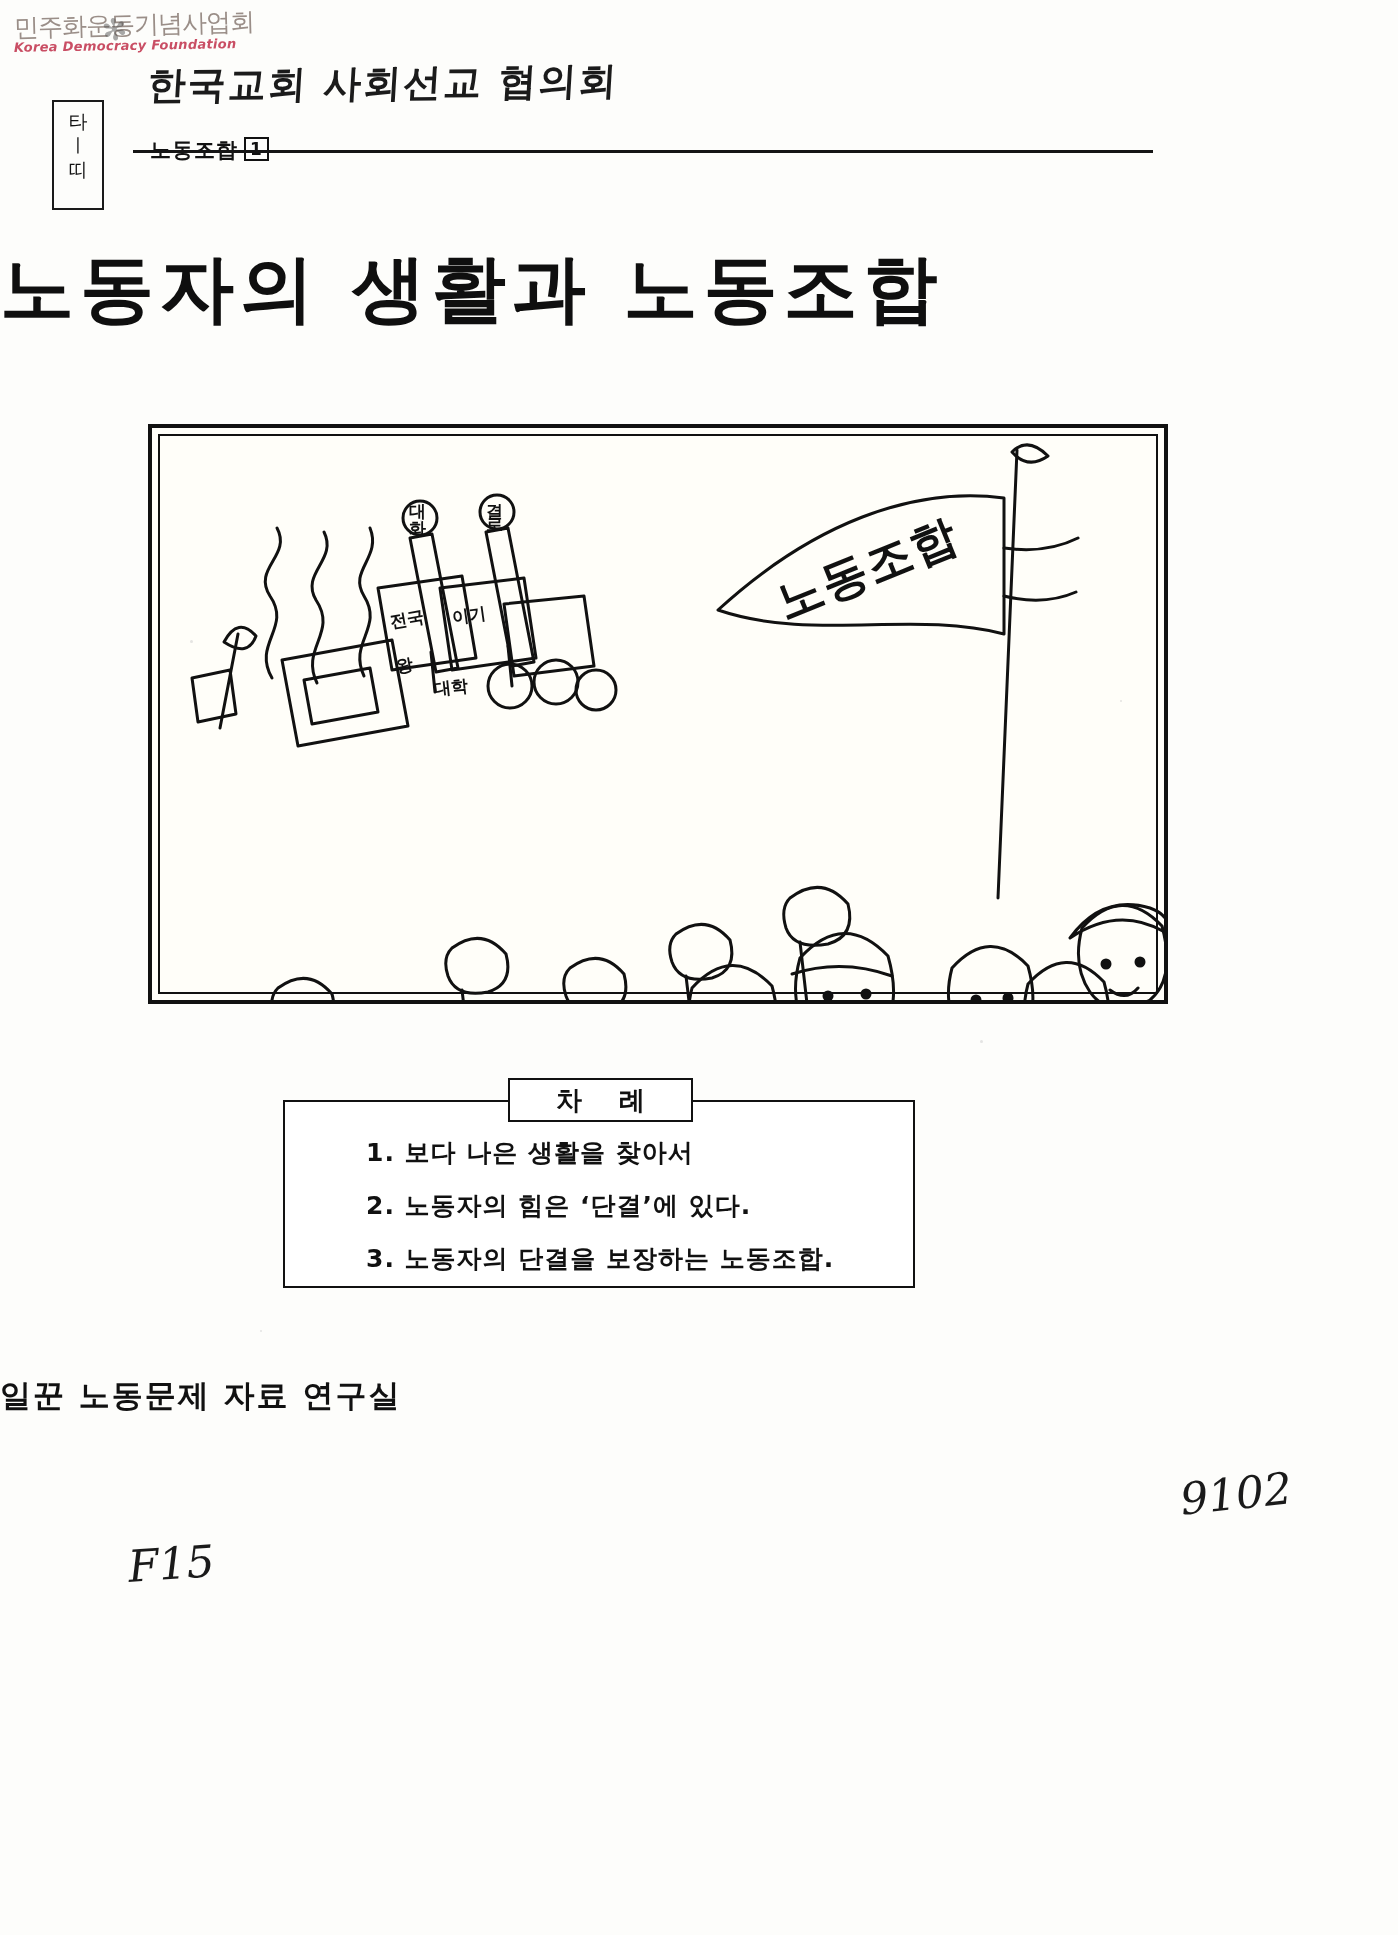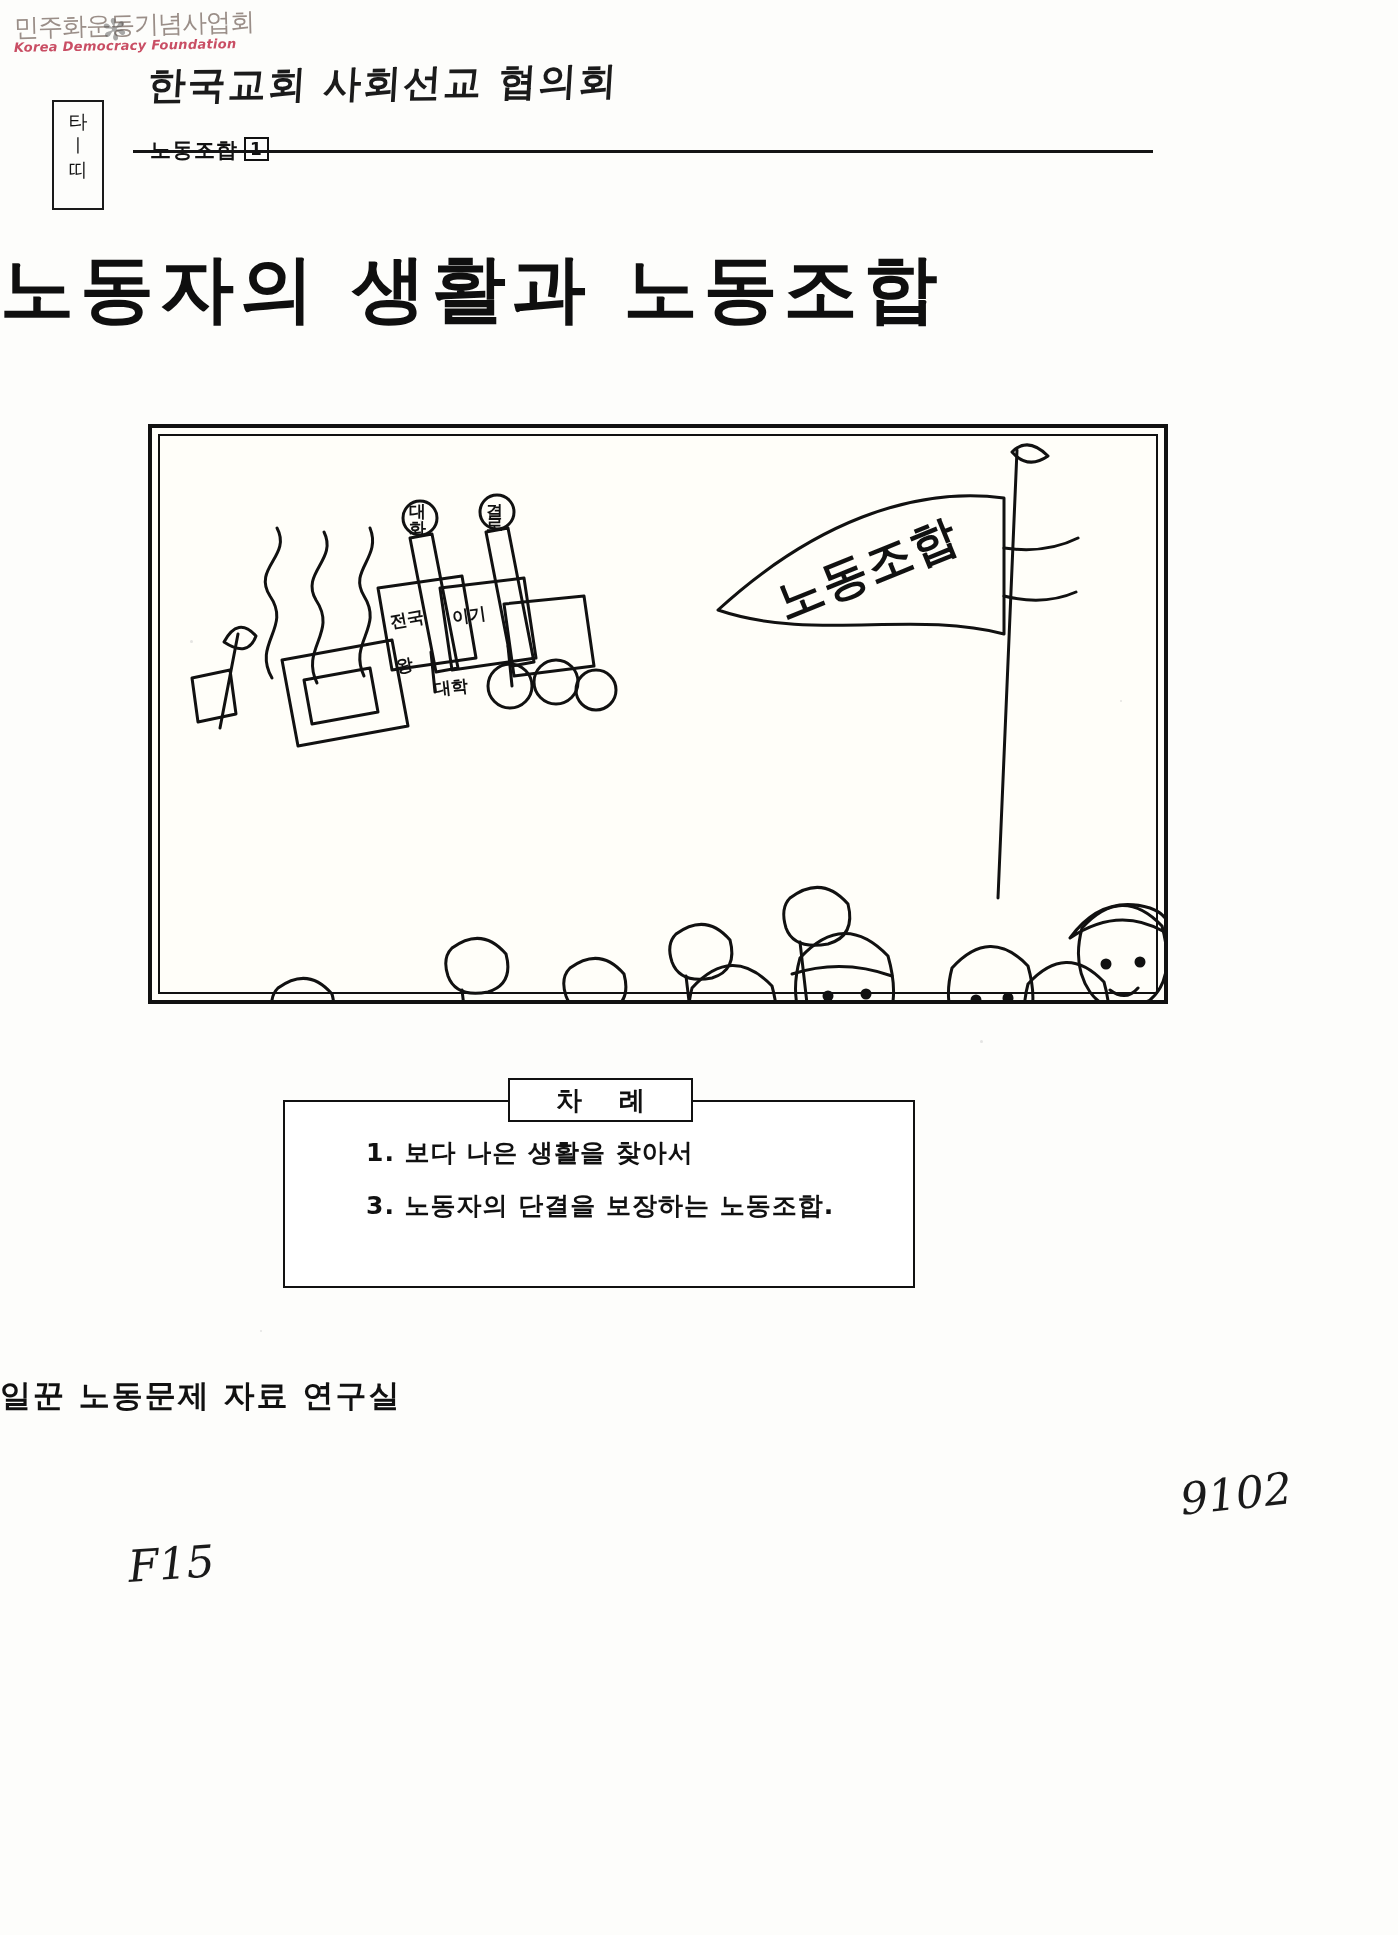--- a/index.html
+++ b/index.html
@@ -437,20 +437,21 @@
     <div class="placard" style="left:244px; top:226px; transform:rotate(-10deg);">왕</div>
     <div class="placard" style="left:300px; top:176px; transform:rotate(-8deg);">이기</div>
     <div class="placard" style="left:282px; top:248px; transform:rotate(-6deg);">대학</div>
   </div>
 
   <div id="contents-wrap">
     <div id="contents-box"></div>
     <div id="contents-title">차 례</div>
     <div id="contents-list">
       <div class="toc-item">1.  보다 나은 생활을 찾아서</div>
+      <div class="toc-item">2.  노동자의 힘은 ‘단결’에 있다.</div>
       <div class="toc-item">3.  노동자의 단결을 보장하는 노동조합.</div>
     </div>
   </div>
 
   <div id="publisher">일꾼 노동문제 자료 연구실</div>
 
   <div class="handwriting" id="hand-number">9102</div>
   <div class="handwriting" id="hand-code">F15</div>
 
   <div class="speckle" style="left:190px; top:640px; width:3px; height:3px;"></div>

